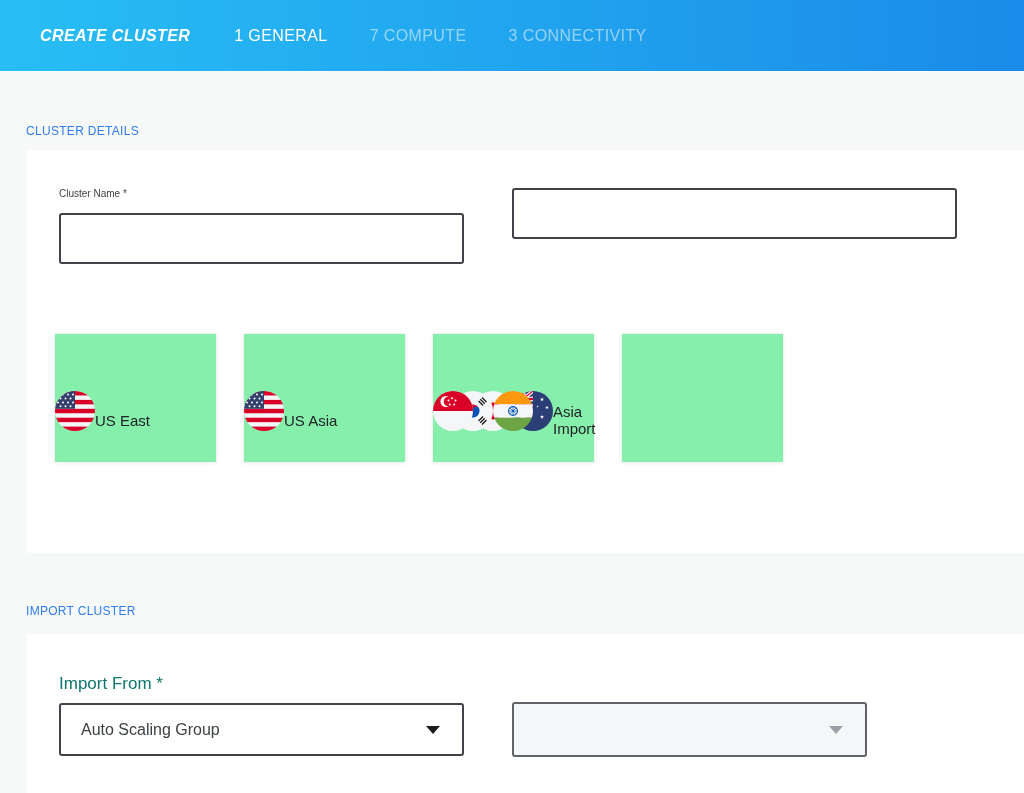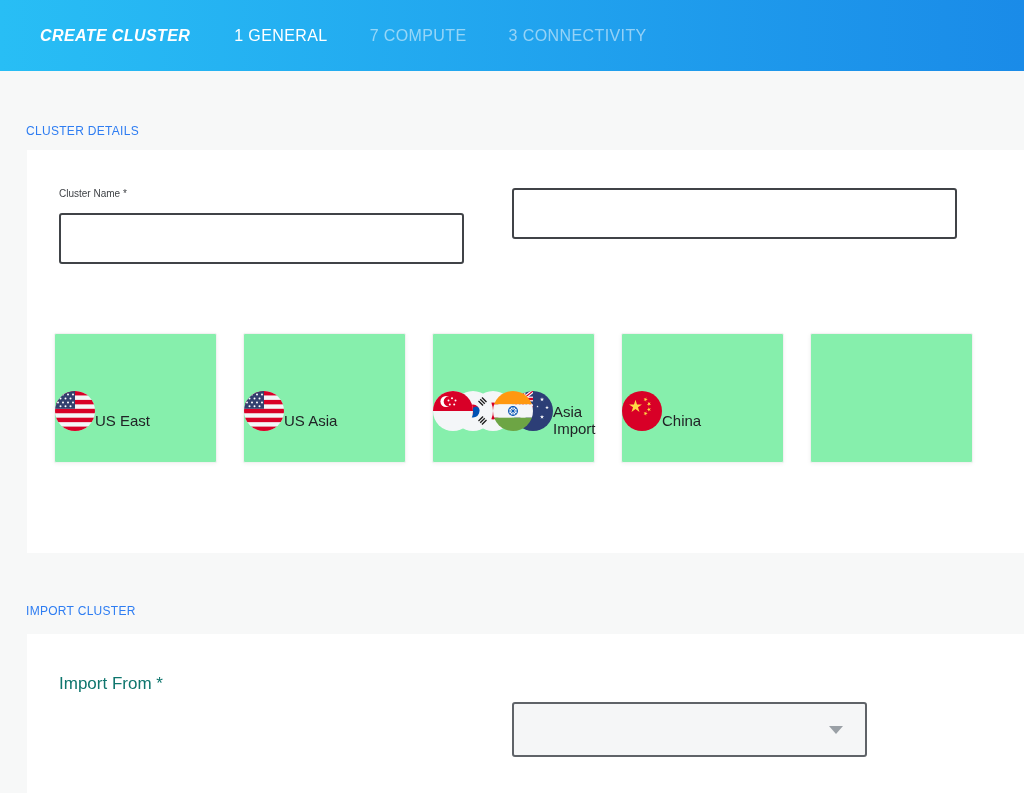--- a/index.html
+++ b/index.html
@@ -325,50 +325,32 @@
               <use href="#st5" transform="translate(24.5 15.5) scale(1.2)"></use>
             </g>
           </g>
         </svg>
           </span>
       </span>
       <span class="region-label">Asia Import</span>
     </div>
 
 
-    <div class="region-card">
-      <span class="flag-wrap">
-        <svg class="flag" viewBox="0 0 40 40">
-          <defs>
-              <clipPath id="ccn">
-                <circle cx="20" cy="20" r="20"></circle>
-              </clipPath>
-            </defs>
-          <g clip-path="url(#ccn)">
-            <rect width="40" height="40" fill="#d80027"></rect>
-            <g fill="#ffda44">
-              <use href="#st5" transform="translate(13.5 15.5) scale(6.8)"></use>
-              <use href="#st5" transform="translate(23.5 8.5) scale(2.3) rotate(20)"></use>
-              <use href="#st5" transform="translate(27 13) scale(2.3) rotate(40)"></use>
-              <use href="#st5" transform="translate(27 18.5) scale(2.3) rotate(60)"></use>
-              <use href="#st5" transform="translate(23.5 22.5) scale(2.3) rotate(20)"></use>
-            </g>
-          </g>
-        </svg>
-      </span>
-      <span class="region-label">China</span>
-    </div>
 
     <div class="region-card"></div>
   </div>
 </section>
 
 <h2 class="section-heading" id="heading-import">IMPORT CLUSTER</h2>
 
 <section class="section-card" id="card-import">
   <label id="import-label">Import From *</label>
 
+  <div class="dropdown" id="dropdown-importfrom">
+    <span class="dd-value">Auto Scaling Group</span>
+    <span class="caret"></span>
+  </div>
 
   <div class="dropdown" id="dropdown-secondary">
     <span class="dd-value"></span>
     <span class="caret gray"></span>
   </div>
 </section>
 
 </body></html>

